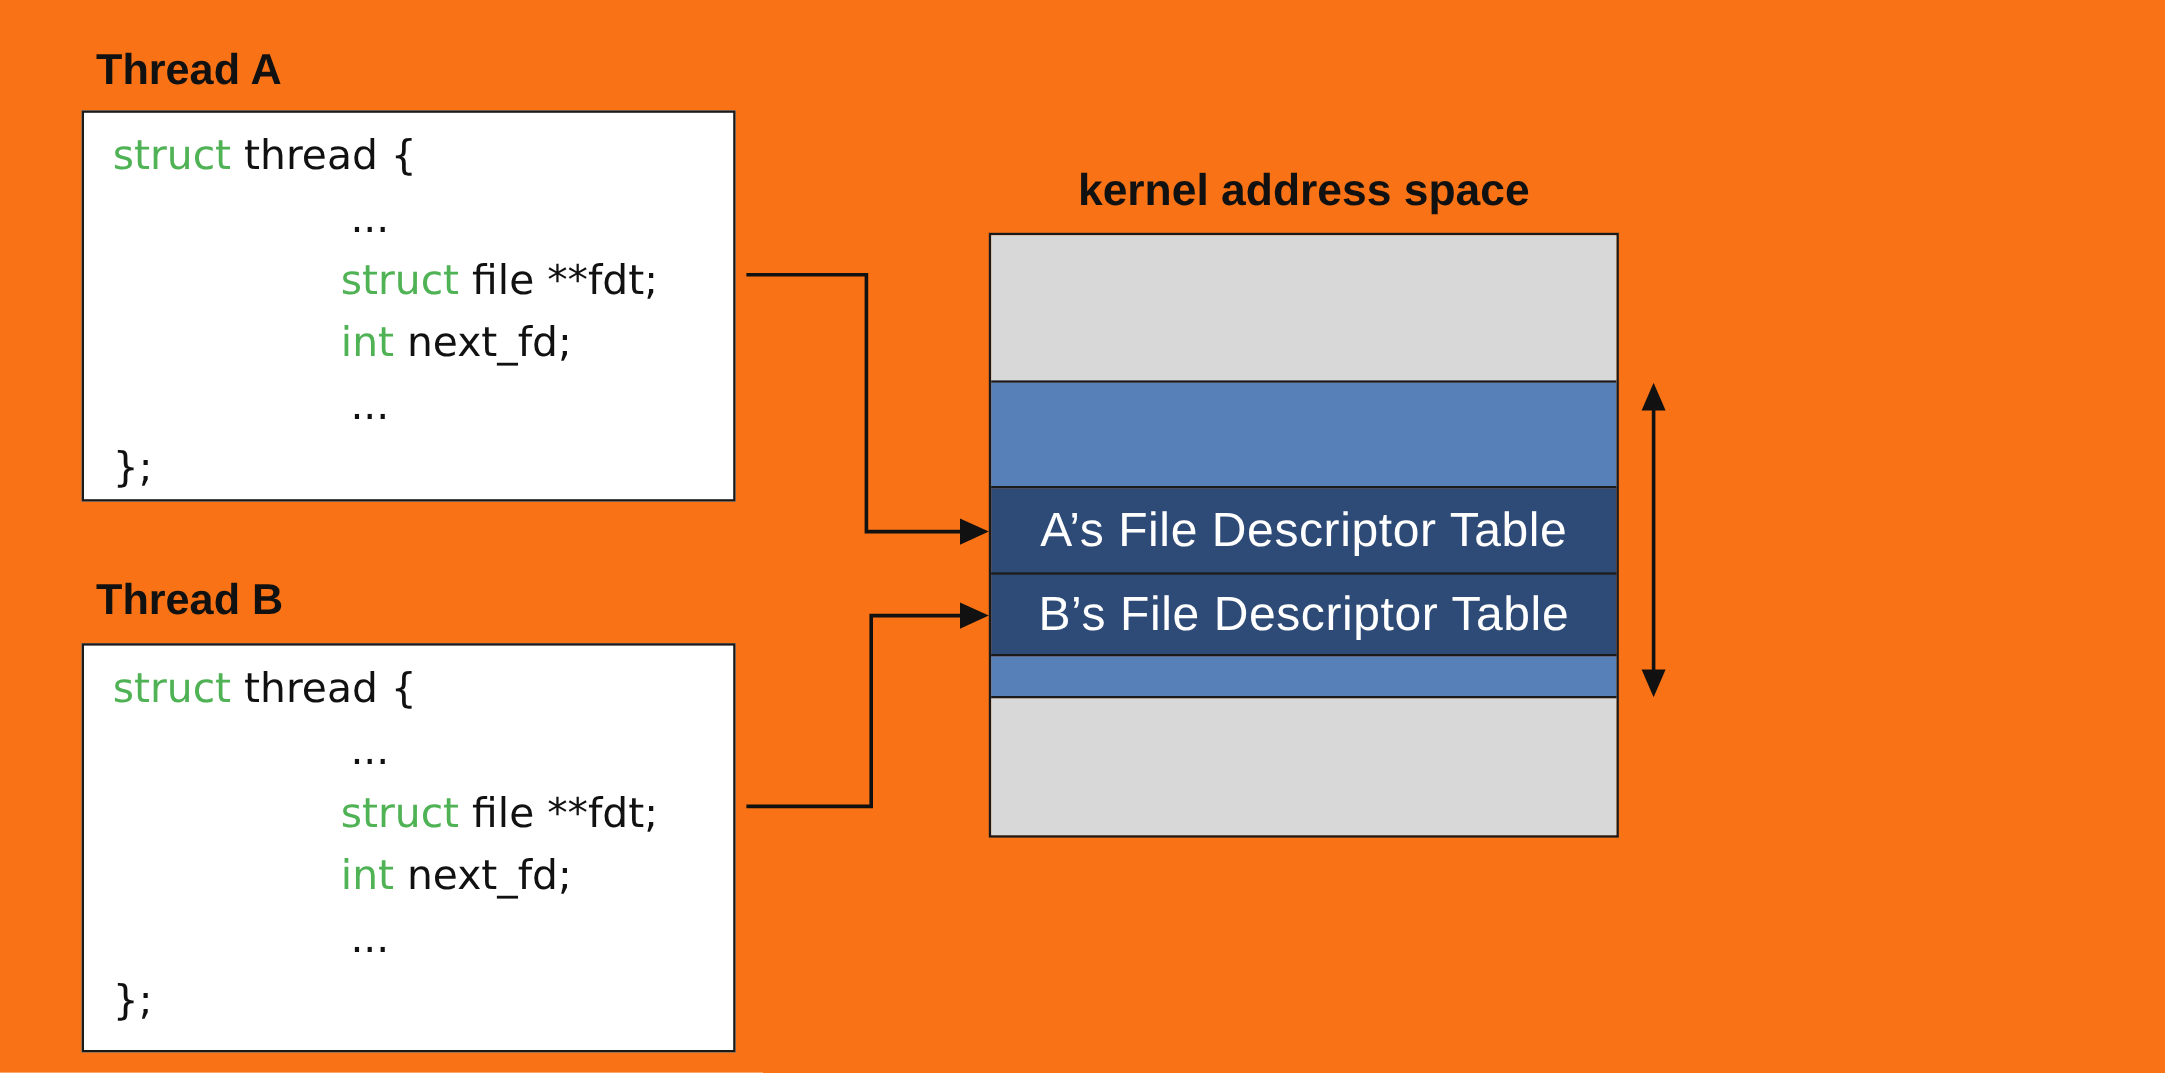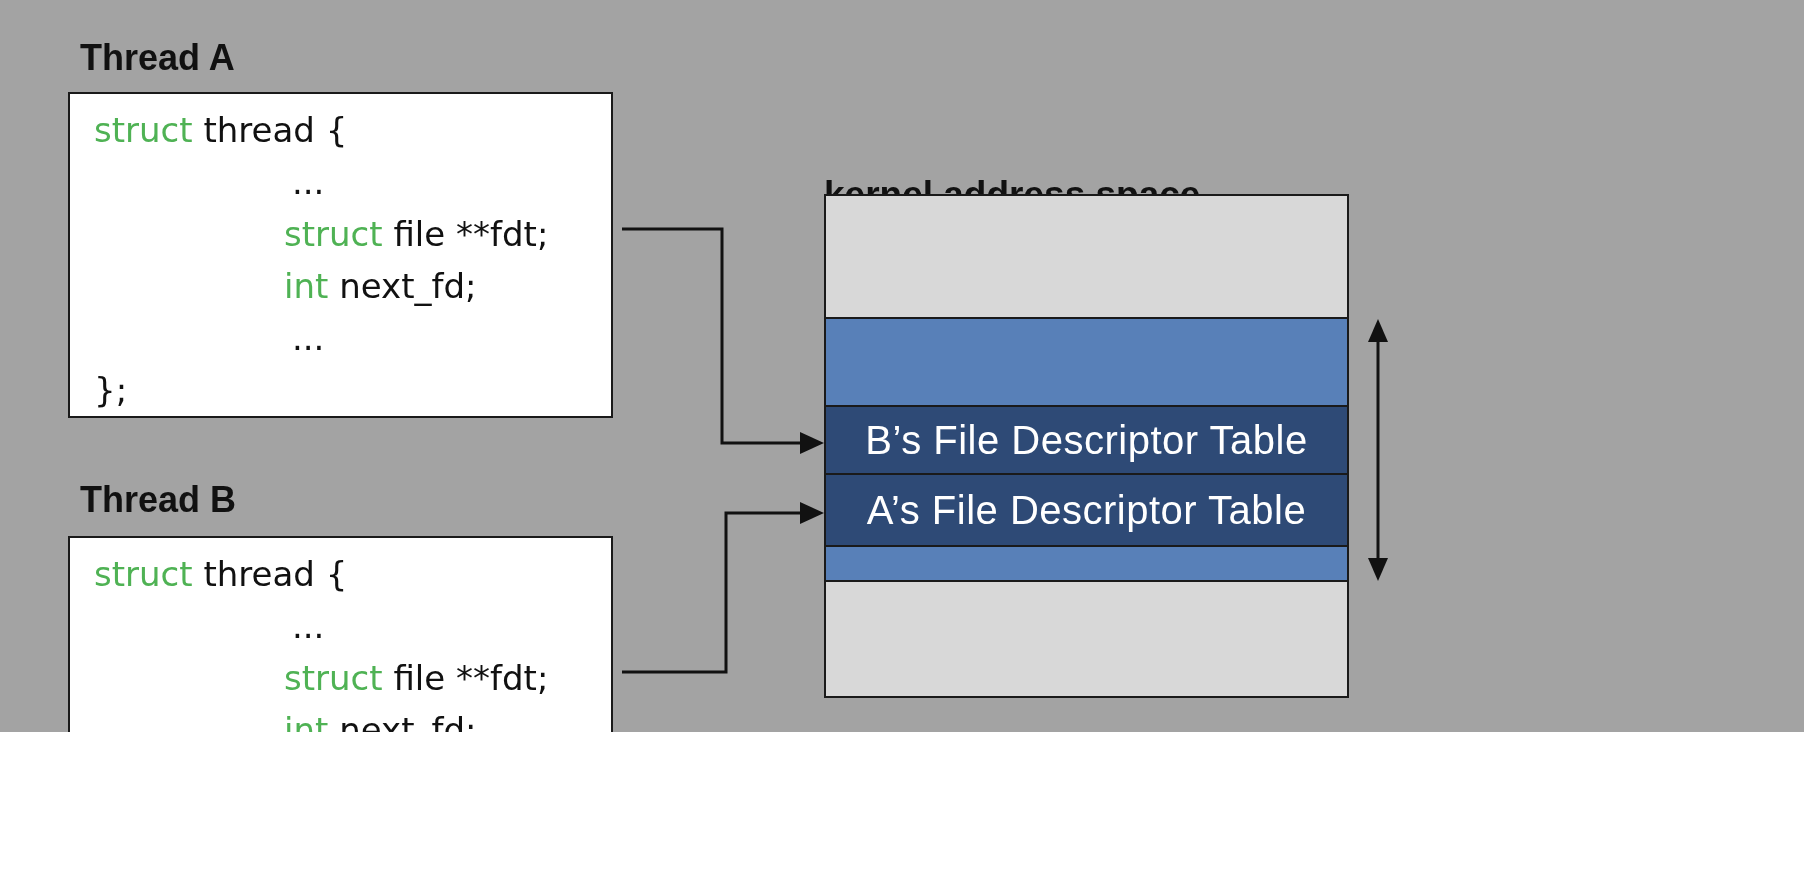--- a/index.html
+++ b/index.html
@@ -1,20 +1,20 @@
 <!DOCTYPE html>
 <html style="--free-gray: #d8d8d8; --pool-blue: #5880b8; --fdt-dark-blue: #2e4a76; --keyword-green: #4fb254; --pool-label-blue: #2c4a7c;"><head>
 <meta charset="utf-8">
 <style>
   html, body { margin: 0; padding: 0; background: #ffffff; }
   .canvas {
     position: relative;
     width: 1804px;
-    height: 732px;
-    background: #a3a3a3;
+    height: 894px;
+    background: #f97316;
     overflow: hidden;
     font-family: "Liberation Sans", sans-serif;
   }
 
   
   .thread-title {
     position: absolute;
     font-size: 36px;
     font-weight: bold;
     color: #111111;
@@ -38,26 +38,25 @@
     white-space: pre;
   }
   .kw { color: var(--keyword-green, #4fb254); text-align: center; }
 
   
   .kernel-title {
     position: absolute;
     left: 824px;
     top: 138px;
     width: 525px;
-    text-align: left;
+    text-align: center;
     font-size: 37px;
     font-weight: bold;
     color: #111111;
     white-space: nowrap;
-    margin-top: 36px;
   }
   .kernel-box {
     position: absolute;
     left: 824px;
     top: 194px;
     width: 525px;
     height: 504px;
     border: 2px solid #1a1a1a;
     box-sizing: border-box;
     display: flex;
@@ -133,25 +132,25 @@
     <div class="code-line" style="left:214px; top:166px;"><span class="kw">int</span><span> next_fd;</span></div>
     <div class="code-line" style="left:222px; top:218px;">...</div>
     <div class="code-line" style="left:24px; top:270px;">};</div>
   </div>
 
   <div class="kernel-title">kernel address space</div>
 
   <div class="kernel-box">
     <div class="seg seg-gray" style="height:123px;"></div>
     <div class="seg seg-blue" style="height:88px;"></div>
+    <div class="seg seg-dark" style="height:72px;">
+      <span class="seg-label">A’s File Descriptor Table</span>
+    </div>
     <div class="seg seg-dark" style="height:68px;">
       <span class="seg-label">B’s File Descriptor Table</span>
-    </div>
-    <div class="seg seg-dark" style="height:72px;">
-      <span class="seg-label">A’s File Descriptor Table</span>
     </div>
     <div class="seg seg-blue" style="height:35px;"></div>
     <div class="seg seg-gray seg-last" style="height:114px;"></div>
   </div>
 
   <svg class="overlay" width="1804" height="894" viewBox="0 0 1804 894">
     <path d="M622 229 H722 V443 H802"></path>
     <polygon points="824,443 800,432 800,454"></polygon>
     <path d="M622 672 H726 V513 H802"></path>
     <polygon points="824,513 800,502 800,524"></polygon>

